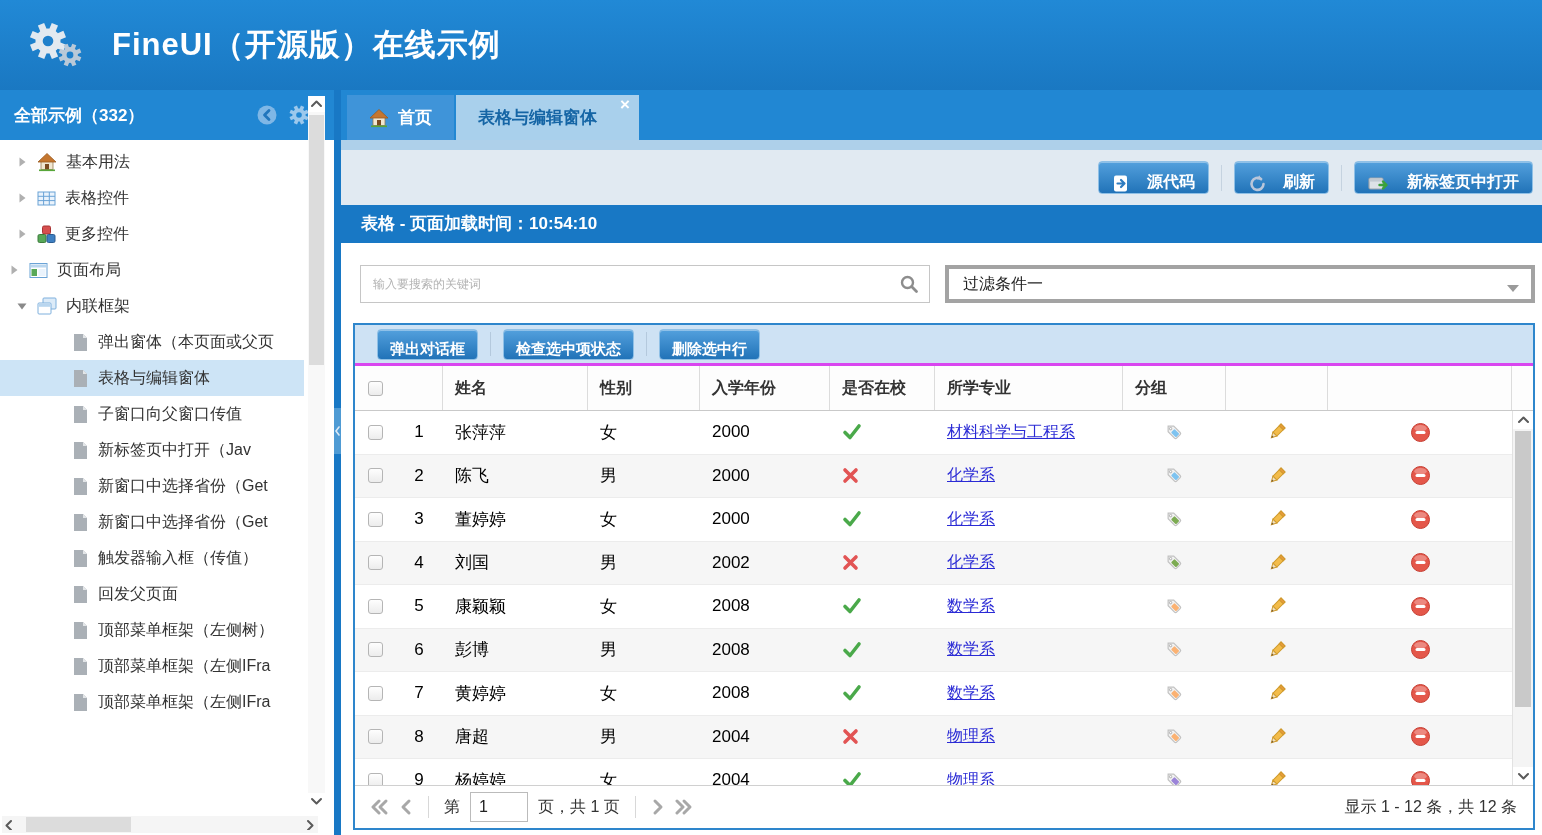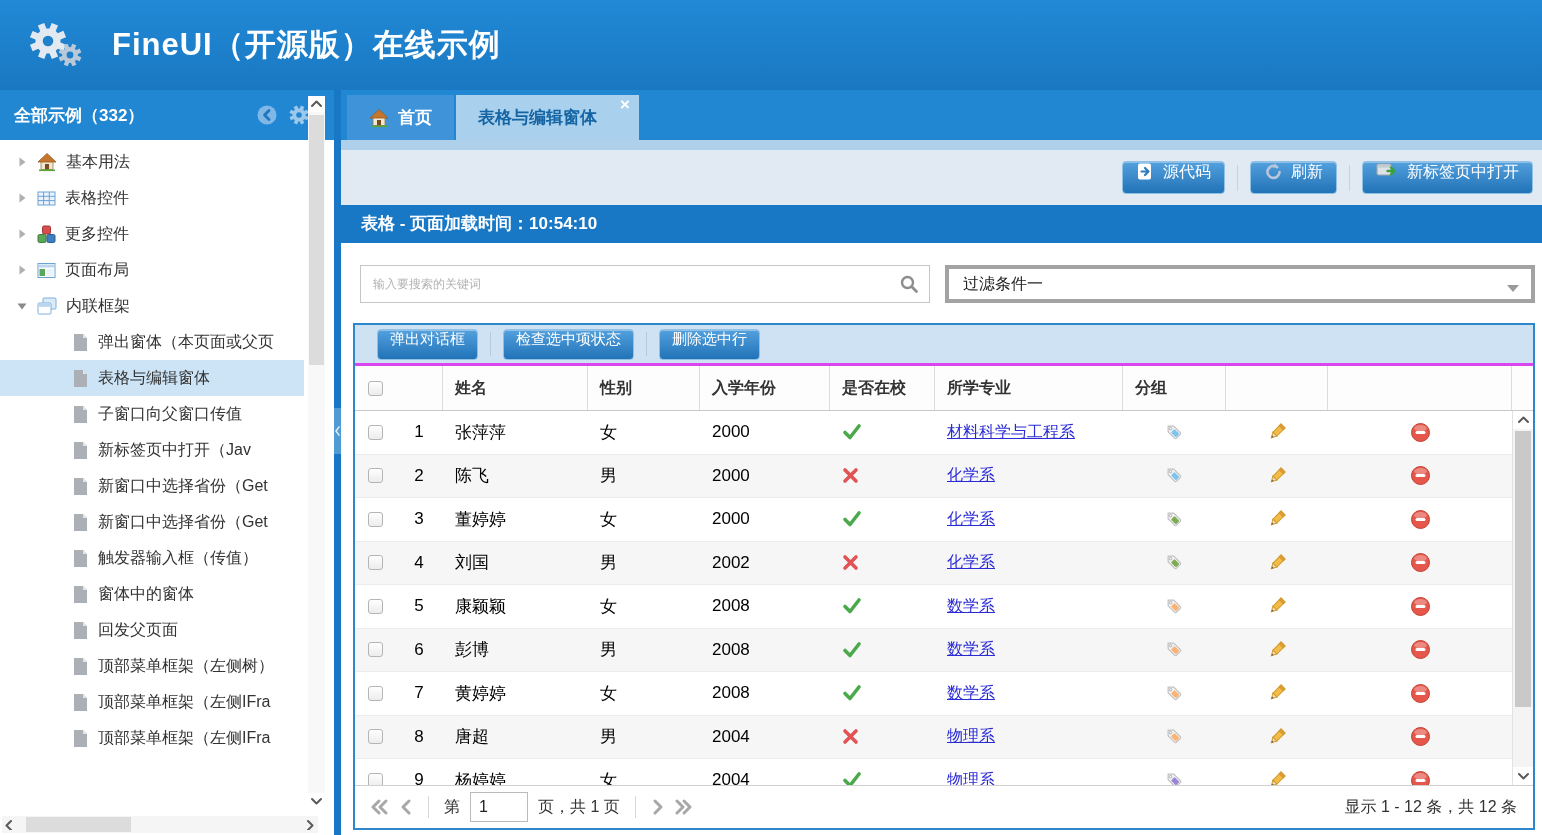--- a/index.html
+++ b/index.html
@@ -35,21 +35,21 @@
 
   
   .content{flex:1;display:flex;flex-direction:column;min-width:0}
   .tabstrip{height:50px;background:#2187d3;display:flex;align-items:flex-end;padding-left:6px;gap:2px;flex:none}
   .tab{height:45px;display:flex;align-items:center;padding:0 22px;background:#3f94d9;color:#fff;font-size:17px;font-weight:bold;gap:9px;position:relative}
   .tab.active{background:#a9d0ec;color:#1565a5;padding-right:42px}
   .tab-close{position:absolute;top:1px;right:9px;color:#fff;font-size:17px;font-weight:bold;line-height:17px}
   .tb-strip{height:10px;background:#aed0ea;flex:none}
   .toolbar{height:55px;background:#e1eaf2;display:flex;align-items:center;justify-content:flex-end;padding-right:9px;flex:none}
   .tsep{width:1px;height:26px;background:#c5d3e0;margin:0 12px}
-  .tbtn,.gbtn{height:33px;display:inline-flex;align-items:flex-start;gap:8px;padding:0 13px;background:linear-gradient(#53a0dd,#2173b8);border:1px solid #8fc0e6;border-radius:4px;color:#fff;font-size:16px;font-weight:normal;box-shadow:inset 0 1px 0 rgba(255,255,255,.35);cursor:pointer}
+  .tbtn,.gbtn{height:33px;display:inline-flex;align-items:flex-end;gap:16px;padding:0 13px;background:linear-gradient(#53a0dd,#2173b8);border:1px solid #8fc0e6;border-radius:4px;color:#fff;font-size:16px;font-weight:bold;box-shadow:inset 0 1px 0 rgba(255,255,255,.35);cursor:pointer}
   .panel-header{height:38px;background:#1878c5;color:#fff;font-weight:bold;font-size:17px;line-height:38px;padding-left:20px;flex:none}
   .panel-body{flex:1;background:#fff;padding:22px 7px 0 12px}
 
   .search-row{display:flex;margin-left:7px}
   .search-box{width:570px;height:38px;border:1px solid #c6c6c6;position:relative;display:flex;align-items:center;background:#fff}
   .search-box input{flex:1;border:none;outline:none;font-size:12px;padding:0 40px 0 12px;color:#444;background:transparent;font-family:Liberation Serif, serif}
   .search-box input::placeholder{color:#b3b3b3}
   .mag{position:absolute;right:10px;top:8px;display:flex}
   .filter-dd{flex:1;margin-left:15px;height:38px;border:4px solid #a3a3a3;display:flex;align-items:center;padding:0 14px;font-size:16px;color:#222;position:relative;background:#fff;cursor:pointer}
   .dd-arrow{position:absolute;right:12px;top:16px;width:0;height:0;border:6px solid transparent;border-top:7px solid #9a9a9a}
@@ -182,21 +182,21 @@
             </span>
             <span class="tree-icon">
               <svg width="19" height="19" viewBox="0 0 19 19">
                 <rect x="5.5" y="1" width="8" height="8" rx="1.5" fill="#d64f4f" stroke="#a83232"></rect>
                 <rect x="1" y="9.5" width="8" height="8" rx="1.5" fill="#58a858" stroke="#3c7c3c"></rect>
                 <rect x="10" y="9.5" width="8" height="8" rx="1.5" fill="#3e7fc1" stroke="#2a5c92"></rect>
               </svg>
             </span>
             <span>更多控件</span>
           </div>
-          <div class="tree-row" style="padding-left:16px">
+          <div class="tree-row" style="padding-left:8px">
             <span class="expander">
               <svg width="12" height="12" viewBox="0 0 12 12">
                 <path d="M3.5 1.5 L9.5 6 L3.5 10.5 z" fill="#b0b0b0"></path>
               </svg>
             </span>
             <span class="tree-icon">
               <svg width="19" height="19" viewBox="0 0 19 19">
                 <rect x="1" y="2.5" width="17" height="14" fill="#fff" stroke="#6ba3d6"></rect>
                 <rect x="2" y="3.5" width="15" height="3" fill="#b9d6ef"></rect>
                 <rect x="2.5" y="8" width="5.5" height="7" fill="#58a858"></rect>
@@ -275,29 +275,20 @@
             <span>新窗口中选择省份（Get</span>
           </div>
           <div class="tree-row" style="padding-left:72px">
             <span class="tree-icon">
               <svg width="17" height="19" viewBox="0 0 17 19">
                 <path d="M2 1 h9 l4 4 v13 h-13 z" fill="#aab0b6"></path>
                 <path d="M11 1 l4 4 h-4 z" fill="#e3e6e8"></path>
               </svg>
             </span>
             <span>触发器输入框（传值）</span>
-          </div>
-          <div class="tree-row" style="padding-left:72px">
-            <span class="tree-icon">
-              <svg width="17" height="19" viewBox="0 0 17 19">
-                <path d="M2 1 h9 l4 4 v13 h-13 z" fill="#aab0b6"></path>
-                <path d="M11 1 l4 4 h-4 z" fill="#e3e6e8"></path>
-              </svg>
-            </span>
-            <span>窗体中的窗体</span>
           </div>
           <div class="tree-row" style="padding-left:72px">
             <span class="tree-icon">
               <svg width="17" height="19" viewBox="0 0 17 19">
                 <path d="M2 1 h9 l4 4 v13 h-13 z" fill="#aab0b6"></path>
                 <path d="M11 1 l4 4 h-4 z" fill="#e3e6e8"></path>
               </svg>
             </span>
             <span>回发父页面</span>
           </div>

